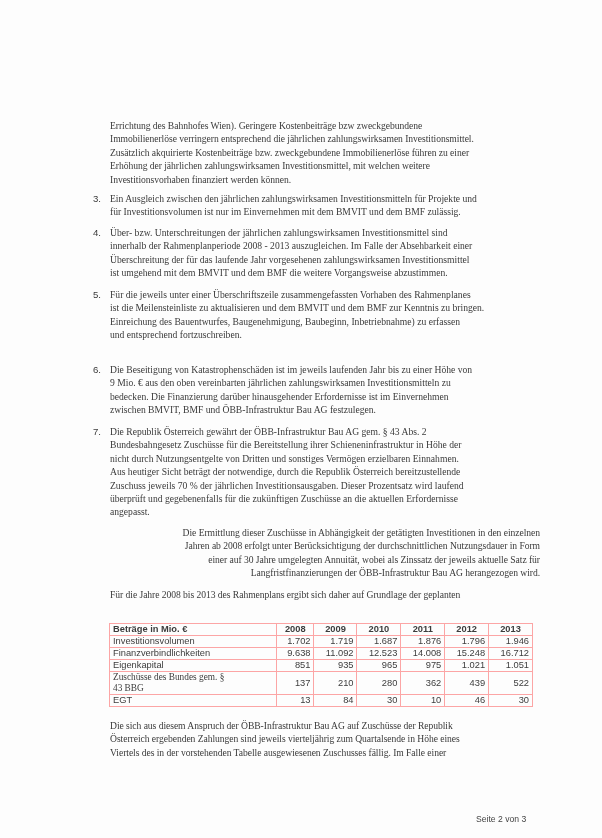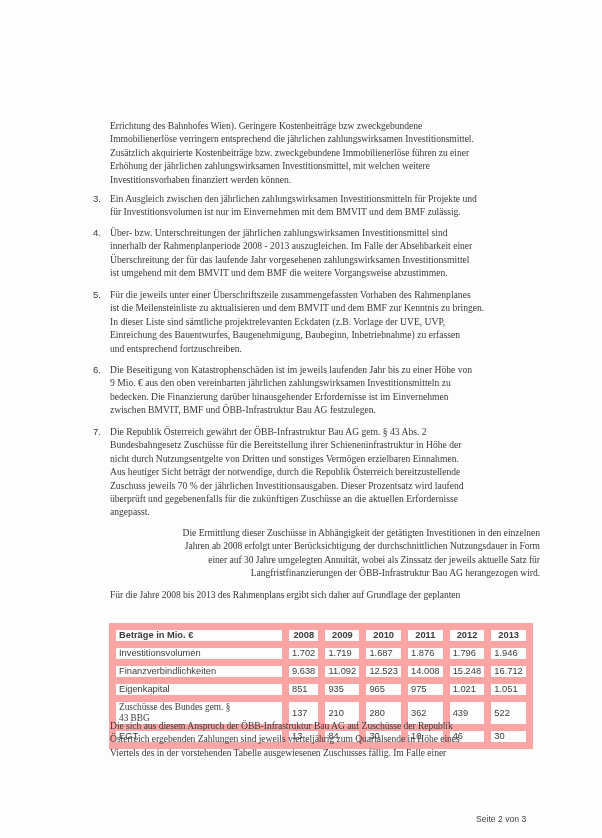--- a/index.html
+++ b/index.html
@@ -14,25 +14,25 @@
   }
   .item { position: absolute; left: 93px; width: 450px; font-size: 9.6px; line-height: 13.4px; }
   .item .num { position: absolute; left: 0; top: 0; }
   .item .txt { position: absolute; left: 17px; width: 432px; }
   .line { display: block; white-space: nowrap; font-family: Liberation Serif, serif; }
   table.data {
     position: absolute; left: 109px; top: 623px; width: 424px;
     border-collapse: collapse; font-size: 9.3px; color: #3c3c3c;
   }
   table.data td, table.data th {
-    border: 7px solid #fca5a5; padding: 0 3px; height: 11px; line-height: 11px;
+    border: 1px solid #fca5a5; padding: 0 3px; height: 11px; line-height: 11px;
   }
   table.data th { font-weight: bold; text-align: center; }
   table.data th.label { text-align: left; }
-  table.data td.num { }
+  table.data td.num { text-align: right; }
   table.data td.lbl { width: 160px; }
   table.data tr.tall td { height: 22px; line-height: 11px; }
   .footer { position: absolute; left: 476px; top: 794px; font-size: 8.6px; color: #444; margin-top: 20px; }
 </style>
 </head>
 <body>
 
 <div class="page">
 
   <div class="p" style="top:119px;">
@@ -59,21 +59,20 @@
       <span class="line">Überschreitung der für das laufende Jahr vorgesehenen zahlungswirksamen Investitionsmittel</span>
       <span class="line">ist umgehend mit dem BMVIT und dem BMF die weitere Vorgangsweise abzustimmen.</span>
     </div>
   </div>
 
   <div class="item" style="top:288px;">
     <span class="num">5.</span>
     <div class="txt">
       <span class="line">Für die jeweils unter einer Überschriftszeile zusammengefassten Vorhaben des Rahmenplanes</span>
       <span class="line">ist die Meilensteinliste zu aktualisieren und dem BMVIT und dem BMF zur Kenntnis zu bringen.</span>
-      <span class="line">In dieser Liste sind sämtliche projektrelevanten Eckdaten (z.B. Vorlage der UVE, UVP,</span>
       <span class="line">Einreichung des Bauentwurfes, Baugenehmigung, Baubeginn, Inbetriebnahme) zu erfassen</span>
       <span class="line">und entsprechend fortzuschreiben.</span>
     </div>
   </div>
 
   <div class="item" style="top:363px;">
     <span class="num">6.</span>
     <div class="txt">
       <span class="line">Die Beseitigung von Katastrophenschäden ist im jeweils laufenden Jahr bis zu einer Höhe von</span>
       <span class="line">9 Mio. € aus den oben vereinbarten jährlichen zahlungswirksamen Investitionsmitteln zu</span>

